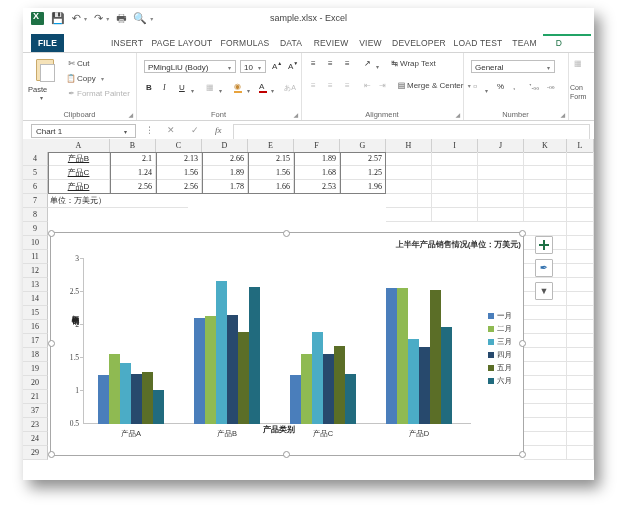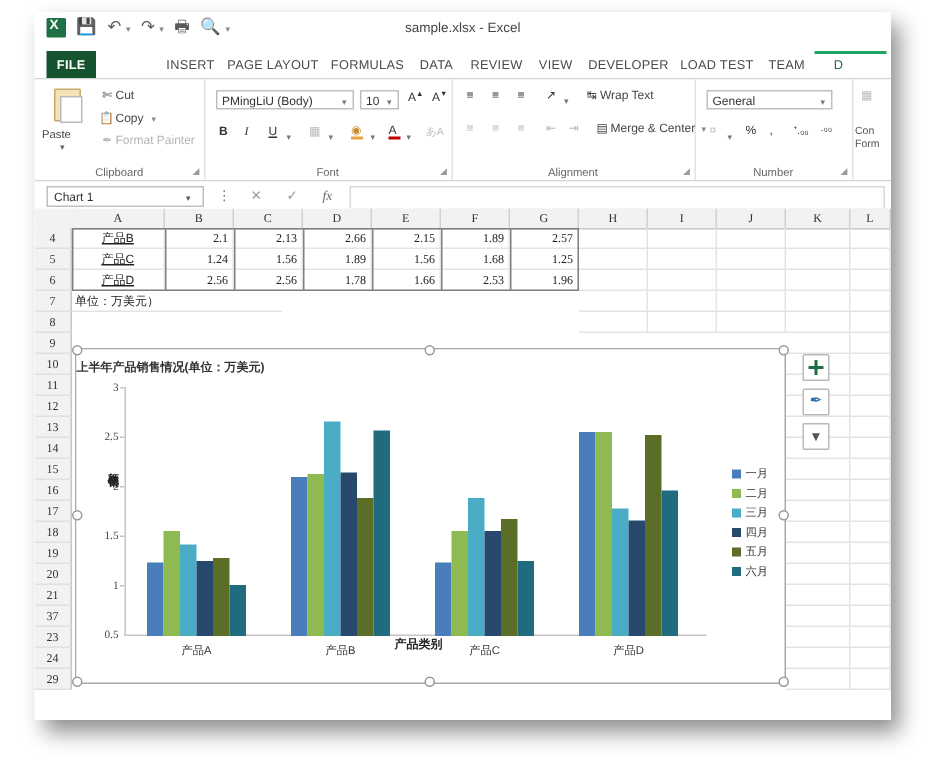--- a/index.html
+++ b/index.html
@@ -18,21 +18,21 @@
   .xlbadge:after{content:"X";position:absolute;left:2px;top:-1px;color:#fff;font-size:9px;font-weight:bold;font-family:"Liberation Sans",sans-serif;}
   .qicon{font-size:11px;color:#5a5a5a;line-height:1;}
   .qsave{color:#8e8ec9;}
   .qcaret{font-size:6px;color:#888;margin-left:-4px;}
   .title{position:absolute;left:0;right:0;top:5px;text-align:center;font-size:9px;color:#444;}
 
   
   .tabs{position:relative;height:18px;background:#fff;border-bottom:1px solid #d4d4d4;}
   .tab{position:absolute;top:0;height:18px;line-height:18px;font-size:8.5px;color:#4a4a4a;
        padding:0 7px;letter-spacing:.2px;white-space:nowrap;}
-  .tab.file{background:#14532d;color:#fff;font-weight:600;left:8px;}
+  .tab.file{background:#0c4a6e;color:#fff;font-weight:600;left:8px;}
   .tab.active{color:#1e7145;background:#fff;border:1px solid #d4d4d4;border-bottom:1px solid #fff;
               height:17px;line-height:17px;top:0;margin-top:20px;}
   .tabgreen{position:absolute;top:0;height:2px;background:#21a366;}
 
   
   .ribbon{position:relative;height:67px;background:#fff;border-bottom:1px solid #d4d4d4;}
   .grp{position:absolute;top:0;height:67px;border-right:1px solid #e2e2e2;}
   .grplbl{position:absolute;bottom:1px;left:0;right:0;text-align:center;font-size:7.5px;color:#666;}
   .grpdlg{position:absolute;bottom:2px;right:3px;font-size:6px;color:#999;}
 
@@ -76,21 +76,21 @@
         border-right:1px solid #e3e3e3;border-bottom:1px solid #e3e3e3;overflow:hidden;white-space:nowrap;}
   .cell.num{text-align:right;padding-right:3px;font-family:"Liberation Serif",serif;}
   .cell.txt{text-align:center;}
   .datablk{position:absolute;border:1px solid #808080;box-sizing:border-box;pointer-events:none;}
   .vline{position:absolute;width:1px;background:#808080;}
 
   
   .chart{position:absolute;background:#fff;border:1px solid #d9d9d9;}
   .chartsel{position:absolute;border:1px solid #a8a8a8;}
   .handle{position:absolute;width:5px;height:5px;background:#fff;border:1px solid #9a9a9a;border-radius:50%;}
-  .ctitle{position:absolute;left:0;right:0;top:6px;text-align:left;font-size:8px;font-weight:bold;color:#333;}
+  .ctitle{position:absolute;left:0;right:0;top:6px;text-align:right;font-size:8px;font-weight:bold;color:#333;}
   .plot{position:absolute;}
   .axisline{position:absolute;background:#c4c4c4;}
   .tick{position:absolute;width:3px;height:1px;background:#c4c4c4;}
   .ylab{position:absolute;right:0;font-size:7.5px;color:#444;text-align:right;transform:translateY(-50%);font-family:"Liberation Serif",serif;}
   .xlab{position:absolute;font-size:7.5px;color:#333;text-align:center;transform:translateX(-50%);}
   .xaxtitle{position:absolute;font-size:8px;font-weight:bold;color:#222;text-align:center;transform:translateX(-50%);}
   .yaxtitle{position:absolute;font-size:7.5px;font-weight:bold;color:#222;writing-mode:vertical-rl;text-orientation:upright;letter-spacing:-1px;}
   .bar{position:absolute;bottom:0;}
   .legend{position:absolute;}
   .lgitem{position:relative;height:13px;display:flex;align-items:center;gap:3px;}

